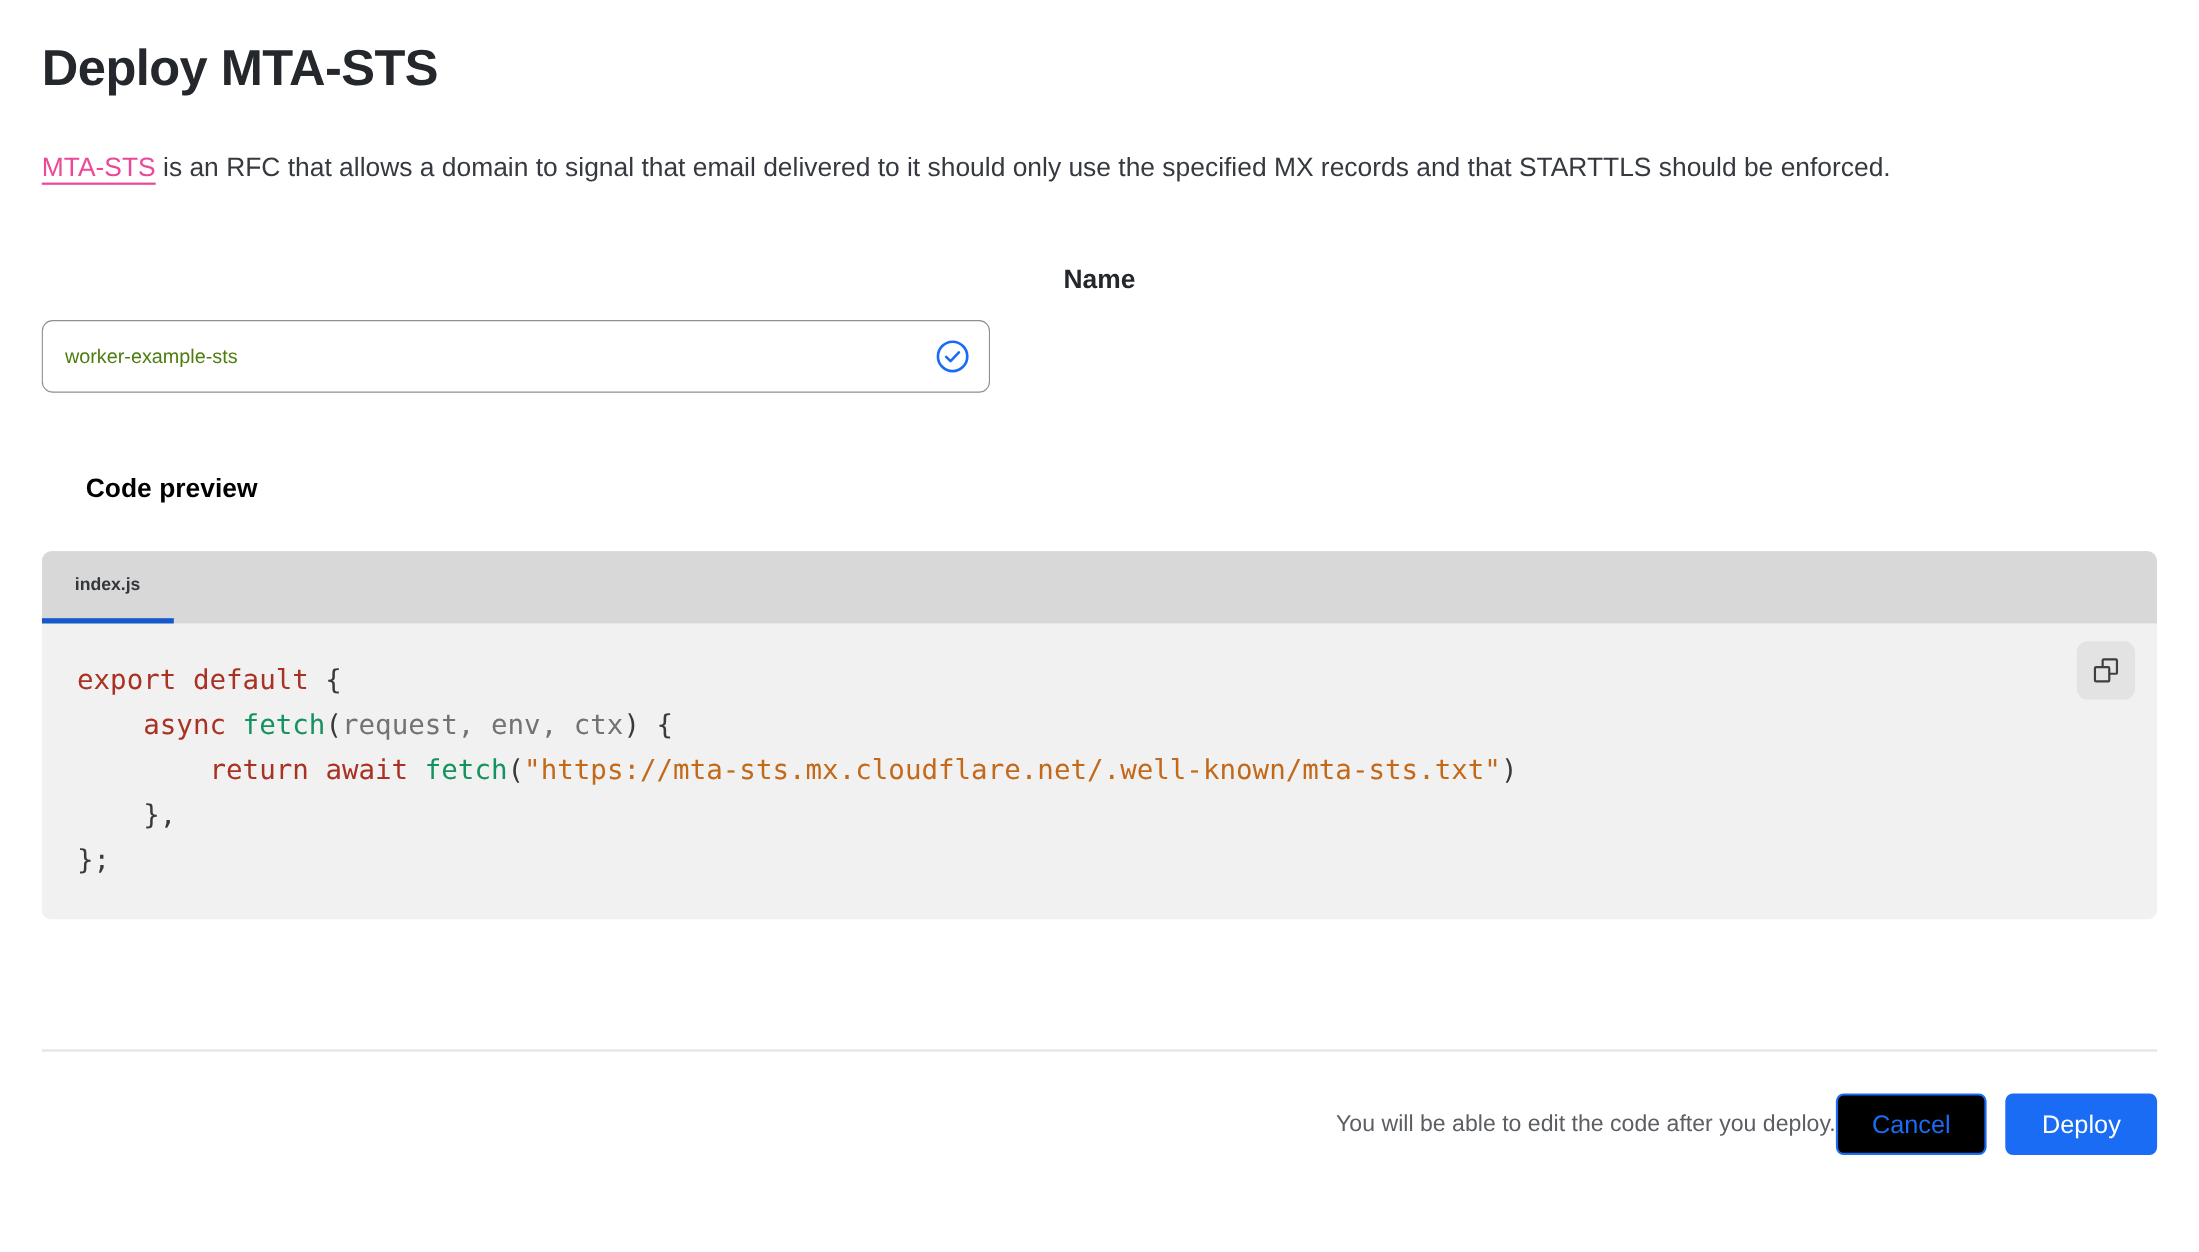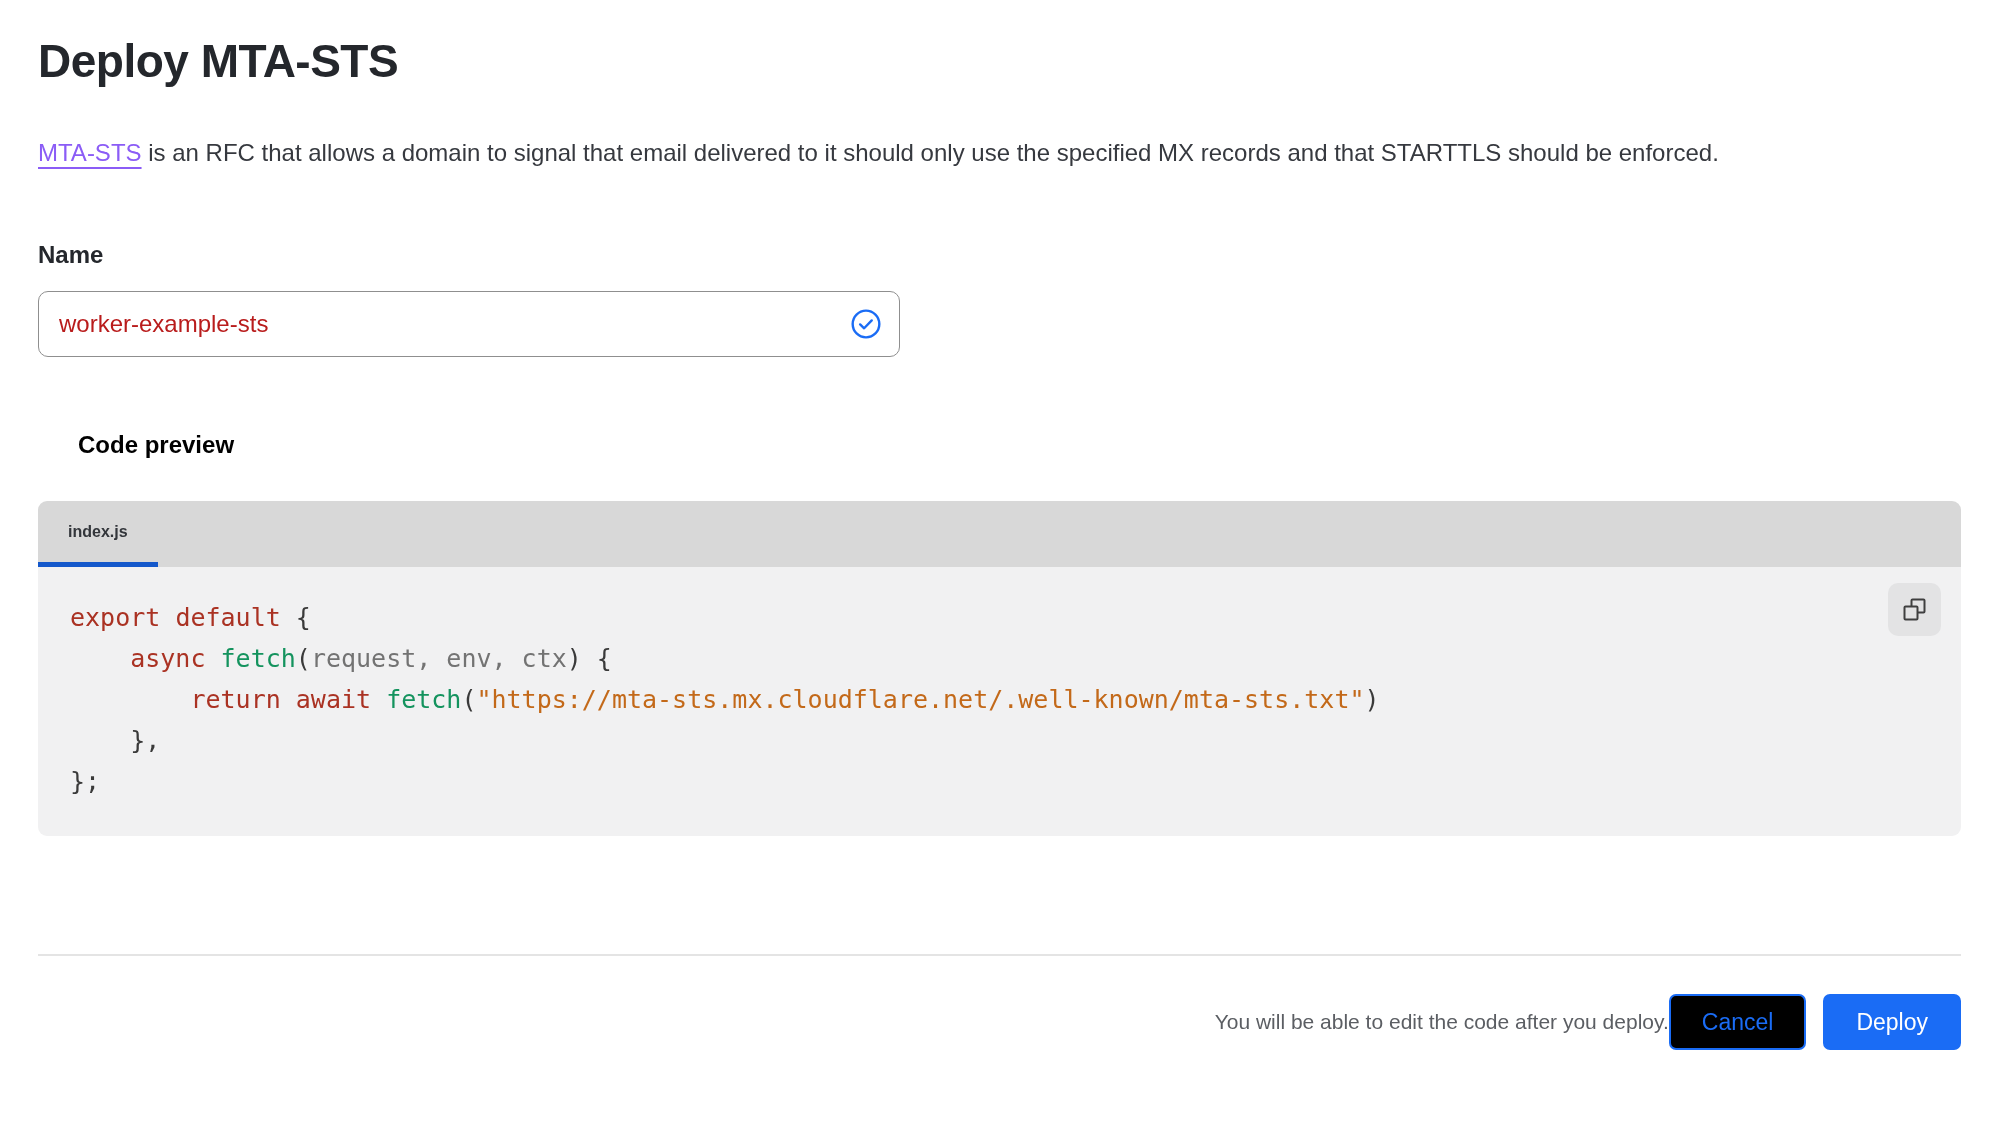--- a/index.html
+++ b/index.html
@@ -22,46 +22,47 @@
     letter-spacing: -0.5px;
   }
   p.description {
     margin-top: 42px;
     font-size: 24px;
     line-height: 45px;
     color: #36393f;
     max-width: 1905px;
   }
   a.link {
-    color: #8b5cf6;
+    color: #ec4899;
     text-decoration: underline;
     text-underline-offset: 6px;
     text-decoration-thickness: 2px;
     cursor: pointer;
   }
   .field-label {
     margin-top: 66px;
     font-size: 24px;
     font-weight: 700;
     color: #24272c;
+    text-align: center;
   }
   .input-wrap {
     margin-top: 22px;
     position: relative;
     width: 862px;
     height: 66px;
   }
   .text-input {
     width: 100%;
     height: 100%;
     border: 1.5px solid #8f8f8f;
     border-radius: 10px;
     font-family: "Liberation Sans", "DejaVu Sans", sans-serif;
-    font-size: 24px;
-    color: #b91c1c;
+    font-size: 18px;
+    color: #4d7c0f;
     padding: 0 64px 0 20px;
     background: #ffffff;
     outline: none;
   }
   .input-valid-icon {
     position: absolute;
     right: 18px;
     top: 50%;
     transform: translateY(-50%);
     width: 32px;

